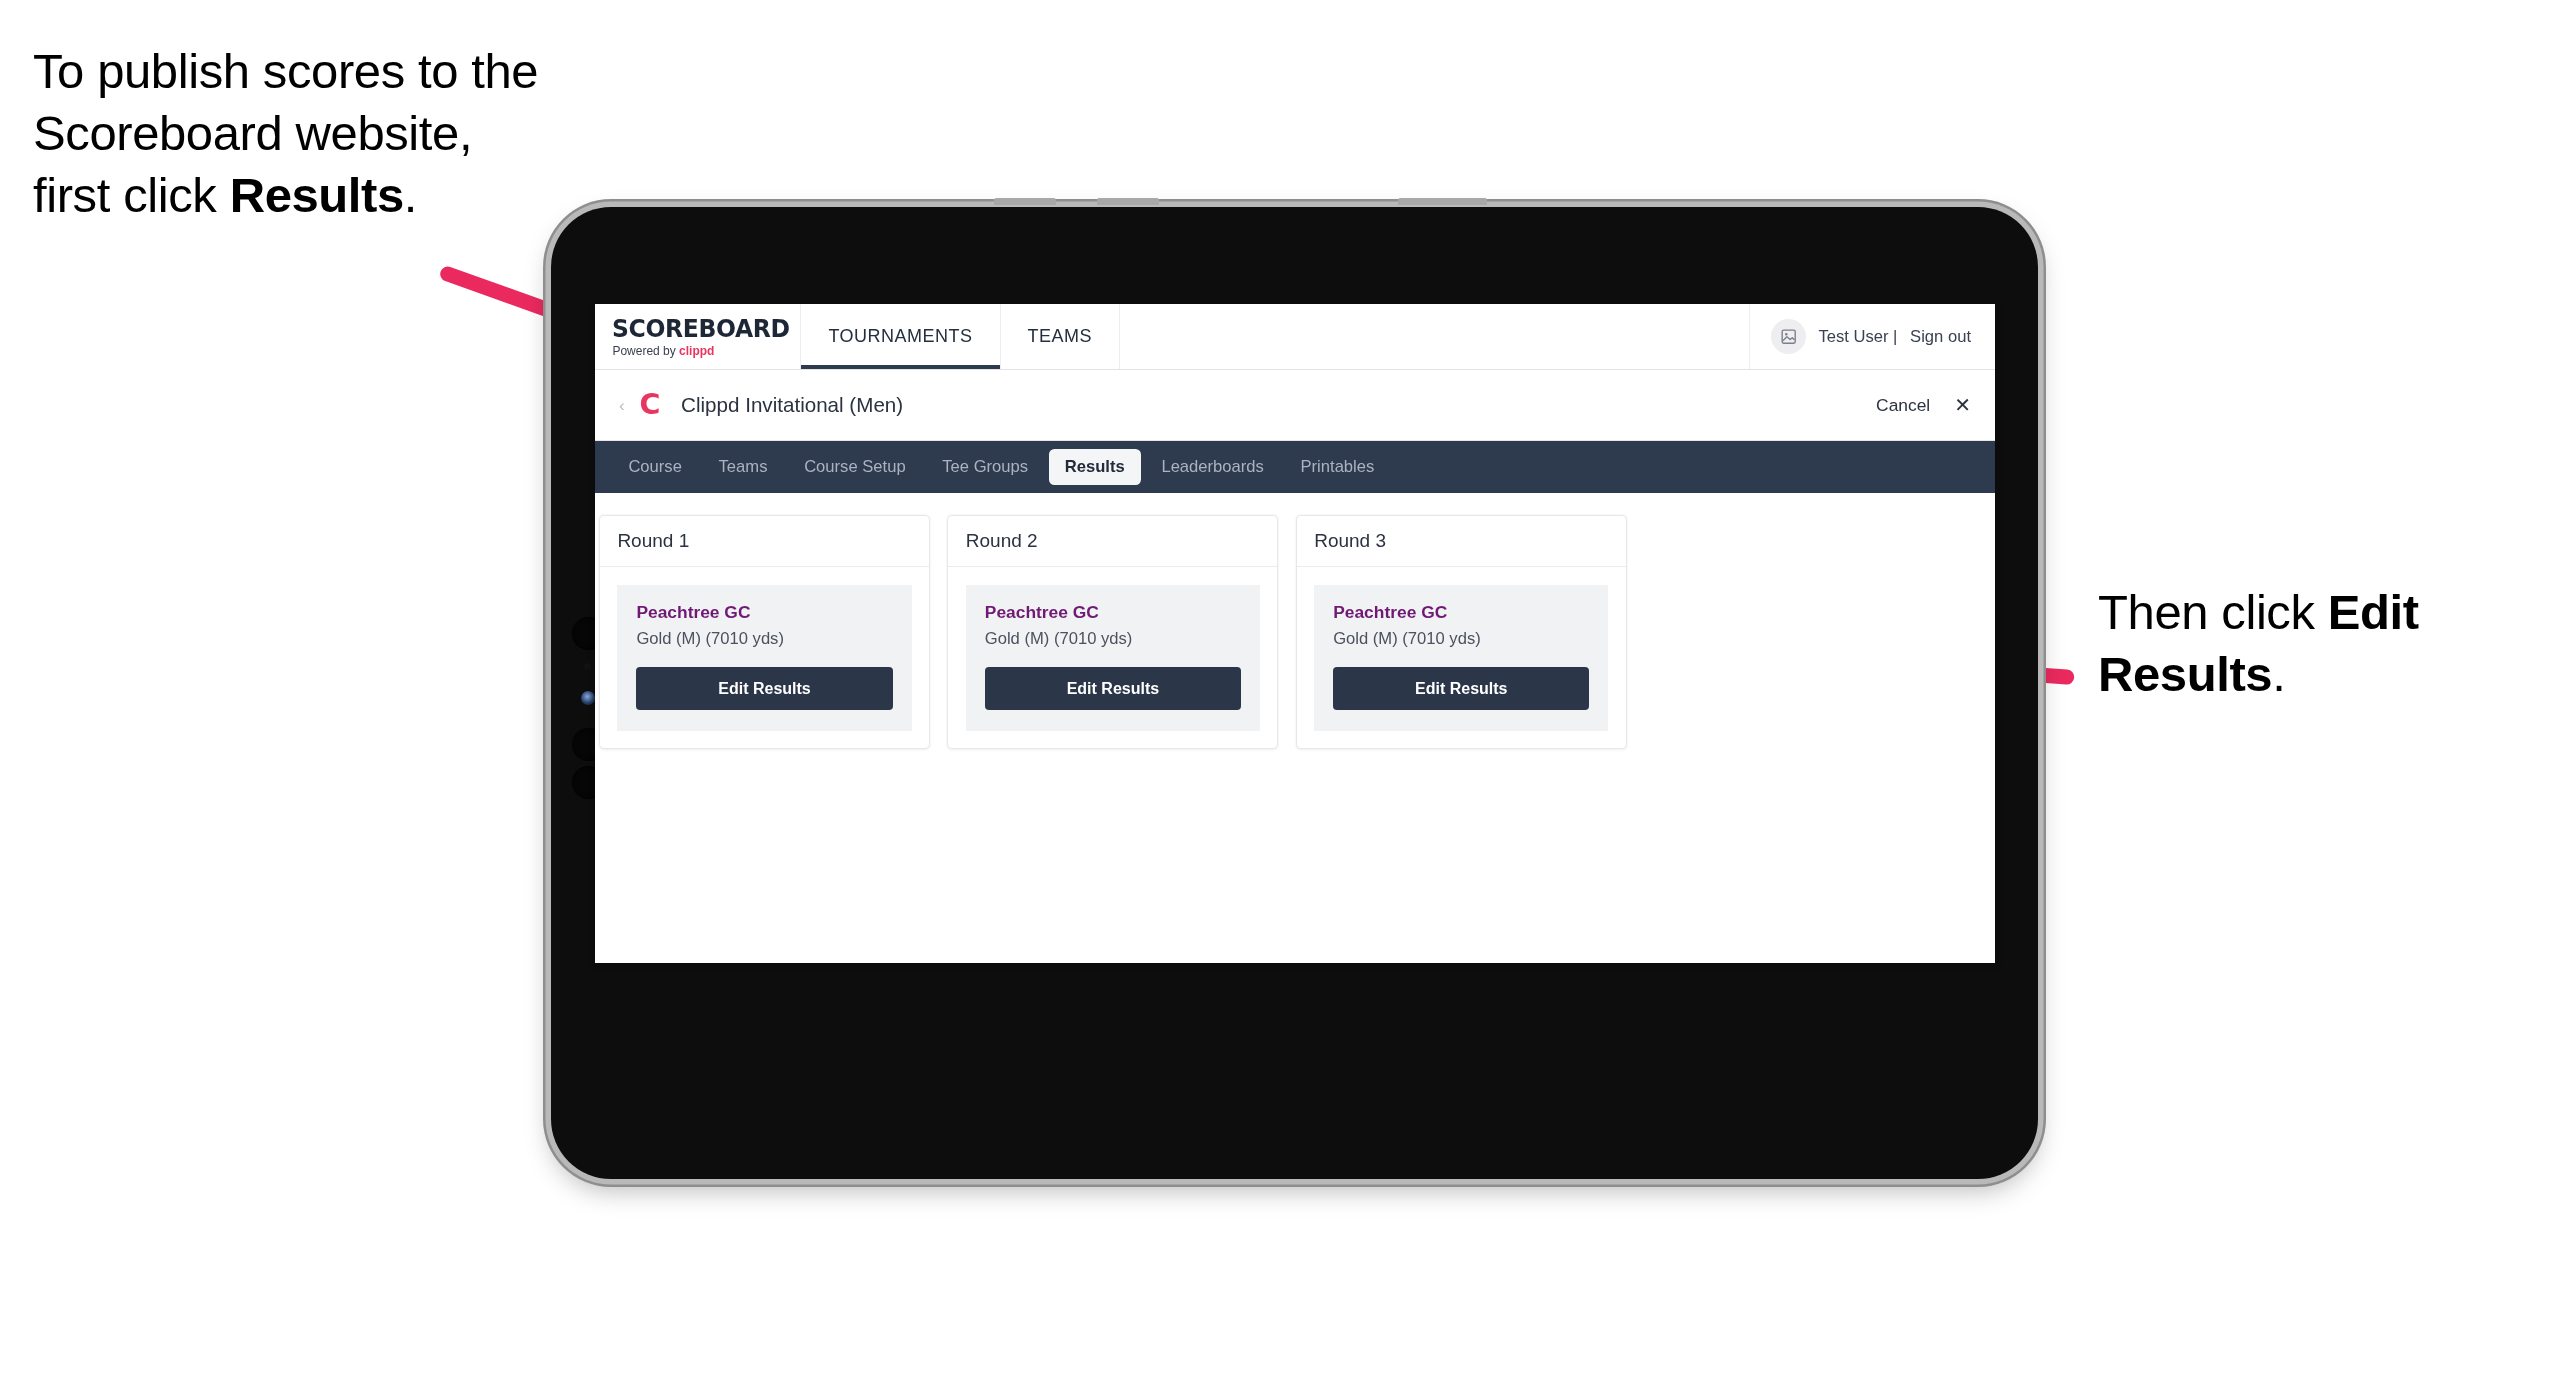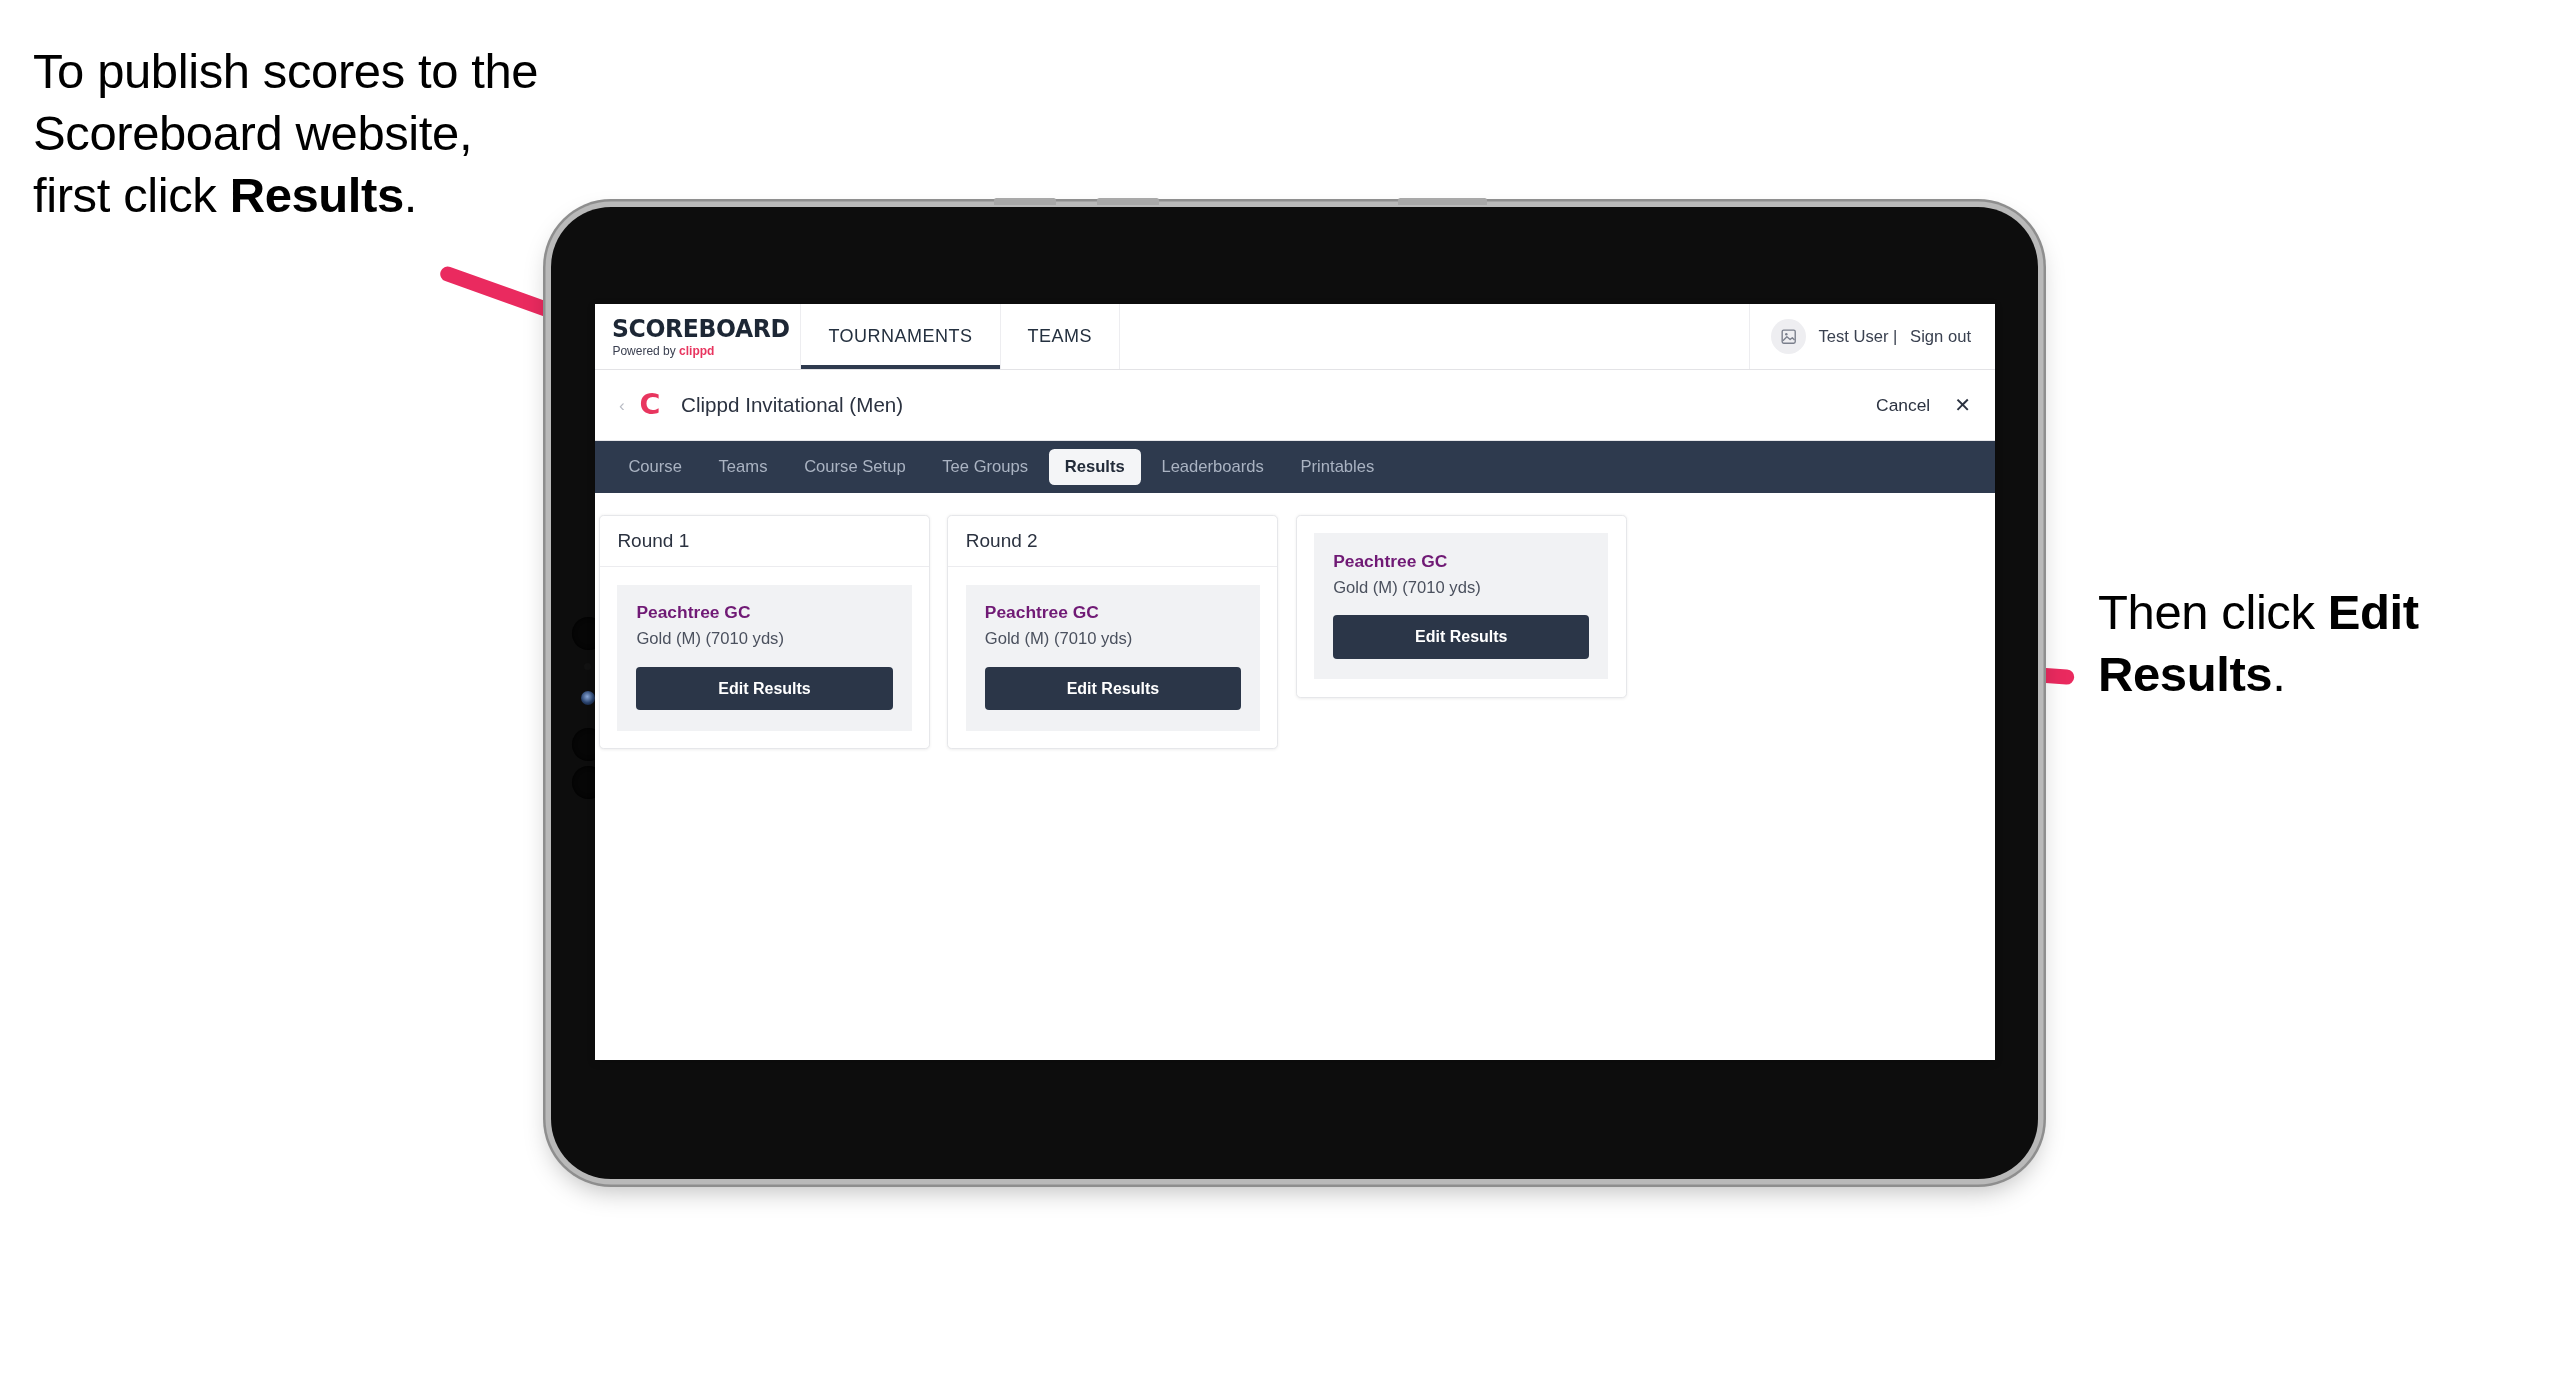--- a/index.html
+++ b/index.html
@@ -113,21 +113,21 @@
     border-radius: 50%;
     background: radial-gradient(circle at 45% 40%, #8aa8d8 0%, #27406a 55%, #0b1020 100%);
   }
 
   
   #app-screen {
     position: absolute;
     left: 44px;
     top: 97px;
     width: 1400px;
-    height: 756px;
+    height: 659px;
     background: #ffffff;
     overflow: hidden;
     box-shadow: 0 1.6px 8px rgba(0,0,0,0.18);
   }
 
   
   #app-topbar {
     position: relative;
     height: 65px;
     background: #ffffff;
@@ -424,20 +424,21 @@
         <div class="round-card-body">
           <div class="course-panel">
             <div class="course-name">Peachtree GC</div>
             <div class="course-tee">Gold (M) (7010 yds)</div>
             <button class="edit-results-button">Edit Results</button>
           </div>
         </div>
       </div>
 
       <div class="round-card">
+        <div class="round-card-header">Round 3</div>
         <div class="round-card-body">
           <div class="course-panel">
             <div class="course-name">Peachtree GC</div>
             <div class="course-tee">Gold (M) (7010 yds)</div>
             <button class="edit-results-button">Edit Results</button>
           </div>
         </div>
       </div>
 
     </div>

